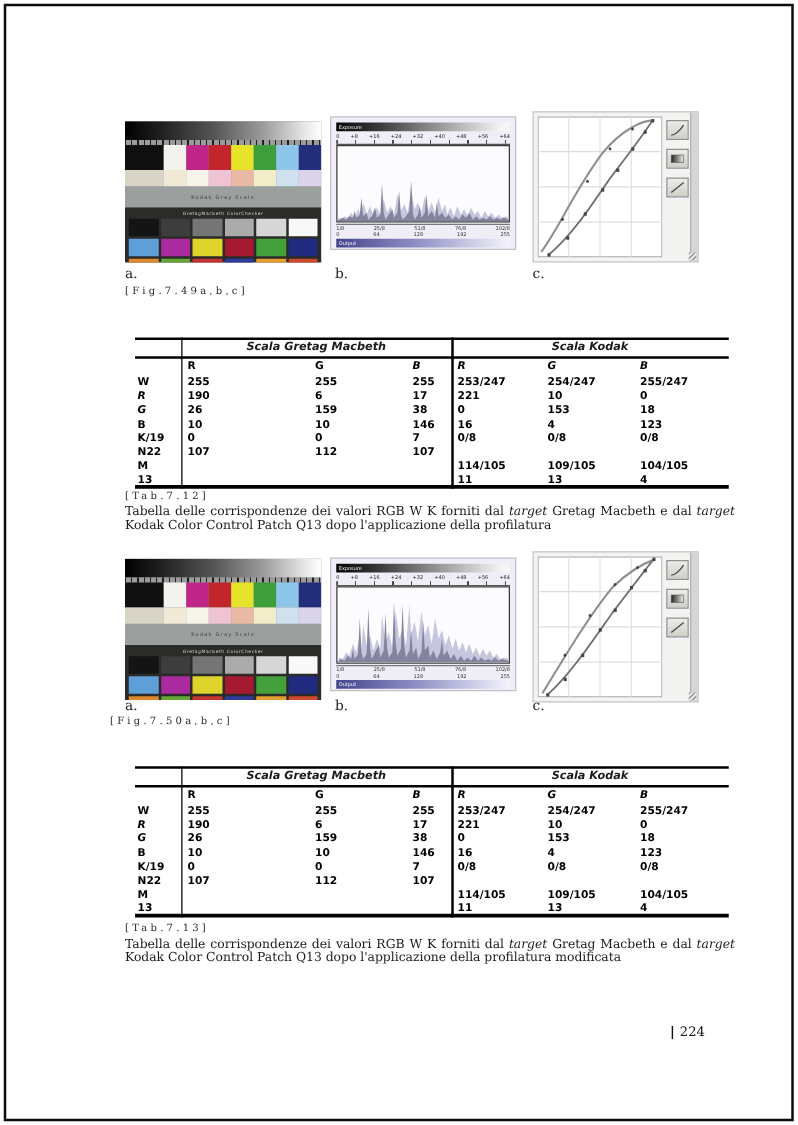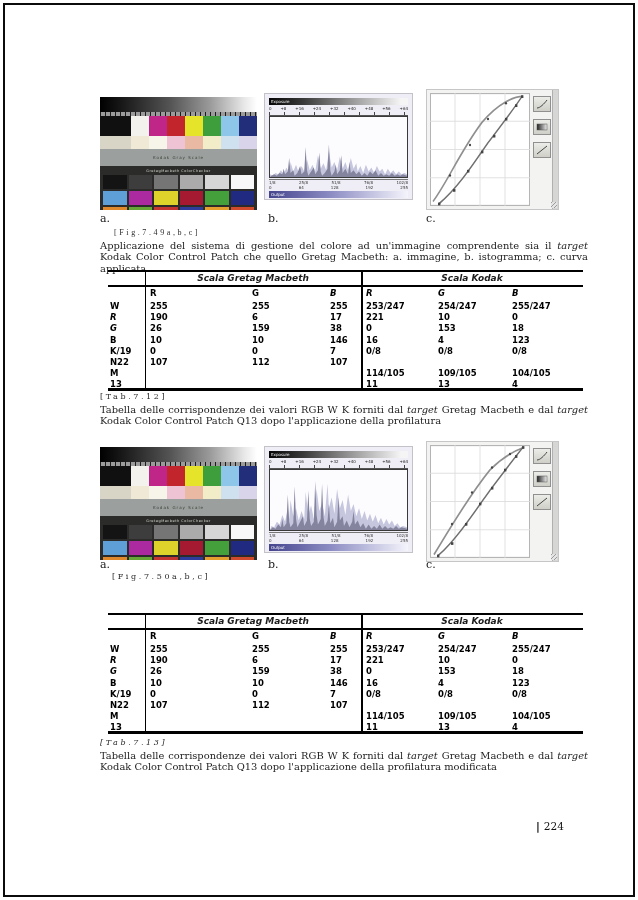--- a/index.html
+++ b/index.html
@@ -232,22 +232,21 @@
       </div>
     </div>
     <div class="vstrip"></div>
     <div class="grip"></div>
   </div>
 
   <span class="abclabel" style="left:100px;top:212px;">a.</span>
   <span class="abclabel" style="left:268px;top:212px;">b.</span>
   <span class="abclabel" style="left:426px;top:212px;">c.</span>
 
-  <div class="tagline" style="left:114px;top:228px;font-family:Liberation Serif, serif;">[Fig.7.49a,b,c]</div>
-  <div class="caption" style="left:100px;top:240px;"><span>Applicazione del sistema di gestione del colore ad un'immagine comprendente sia il </span><em>target</em><span> Kodak Color Control Patch che quello Gretag Macbeth: a. immagine, b. istogramma; c. curva applicata</span></div>
+  <div class="tagline" style="left:100px;top:228px;">[Fig.7.49a,b,c]</div>
 
   <div class="tbl" style="top:270px;">
     <div class="hl hl-top"></div>
     <div class="thdr g">Scala Gretag Macbeth</div>
     <div class="thdr k">Scala Kodak</div>
     <div class="hl hl-mid"></div>
     <div class="shdr">
       <span class="sc0">R</span>
       <span class="sc1">G</span>
       <span class="sc2 it">B</span>
@@ -483,21 +482,21 @@
       </div>
     </div>
     <div class="vstrip"></div>
     <div class="grip"></div>
   </div>
 
   <span class="abclabel" style="left:100px;top:558px;">a.</span>
   <span class="abclabel" style="left:268px;top:558px;">b.</span>
   <span class="abclabel" style="left:426px;top:558px;">c.</span>
 
-  <div class="tagline" style="left:112px;top:572px;">[Fig.7.50a,b,c]</div>
+  <div class="tagline" style="left:88px;top:572px;">[Fig.7.50a,b,c]</div>
 
   <div class="tbl" style="top:613px;">
     <div class="hl hl-top"></div>
     <div class="thdr g">Scala Gretag Macbeth</div>
     <div class="thdr k">Scala Kodak</div>
     <div class="hl hl-mid"></div>
     <div class="shdr">
       <span class="sc0">R</span>
       <span class="sc1">G</span>
       <span class="sc2 it">B</span>
@@ -577,17 +576,17 @@
           <span class="tc tc3">11</span>
           <span class="tc tc4">13</span>
           <span class="tc tc5">4</span>
         </div>
       </div>
     <div class="vl vl1"></div>
     <div class="vl vl2"></div>
     <div class="hl hl-bot"></div>
   </div>
 
-  <div class="tagline" style="left:100px;top:738px;font-style:italic;">[Tab.7.13]</div>
+  <div class="tagline" style="left:100px;top:738px;">[Tab.7.13]</div>
   <div class="caption" style="left:100px;top:750px;"><span>Tabella delle corrispondenze dei valori RGB W K forniti dal </span><em>target</em><span> Gretag Macbeth e dal </span><em>target</em><span> Kodak Color Control Patch Q13 dopo l'applicazione della profilatura modificata</span></div>
 
   <div class="pagenum"><b>|</b><span>224</span></div>
 </div>
 
 </body></html>

